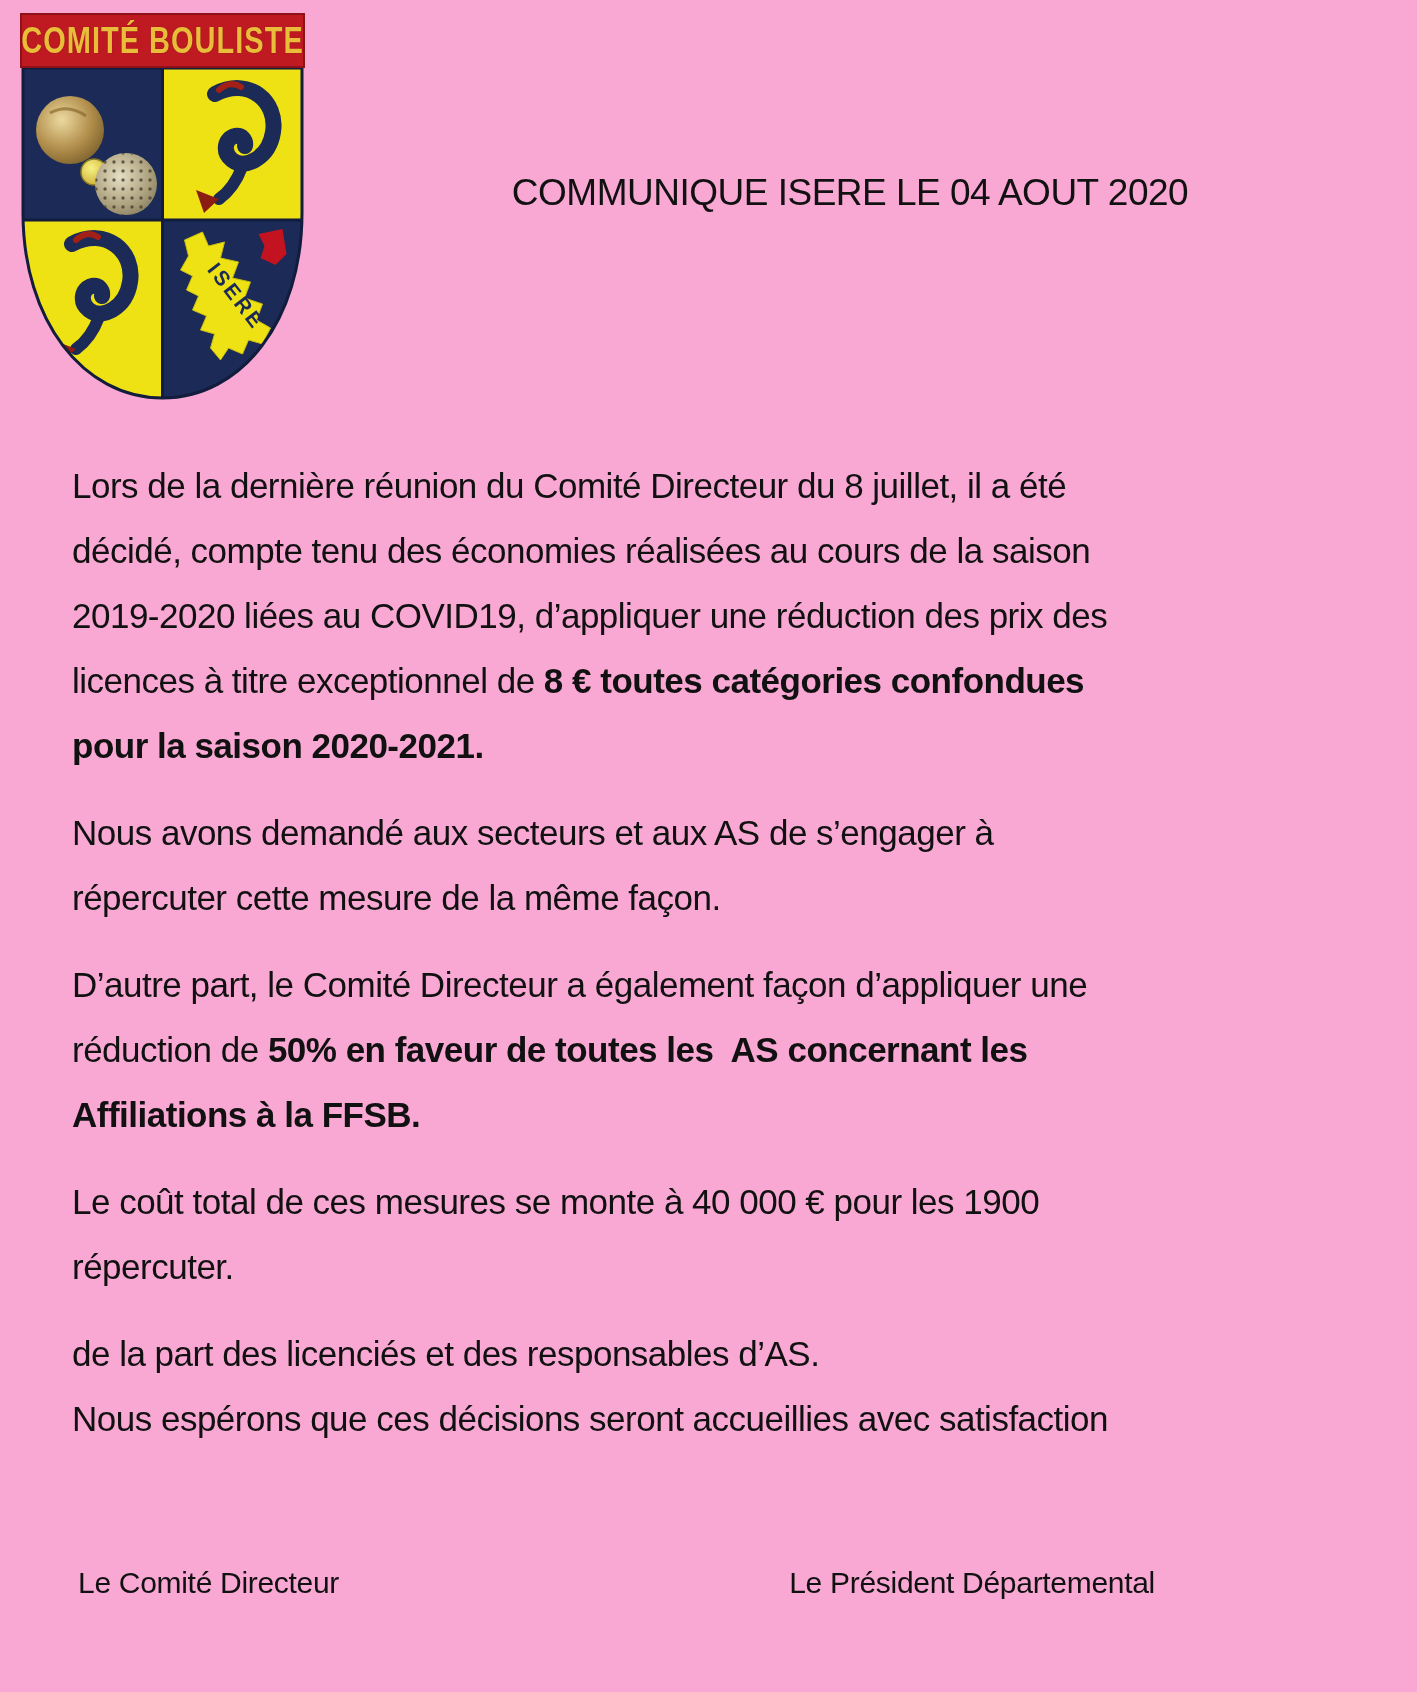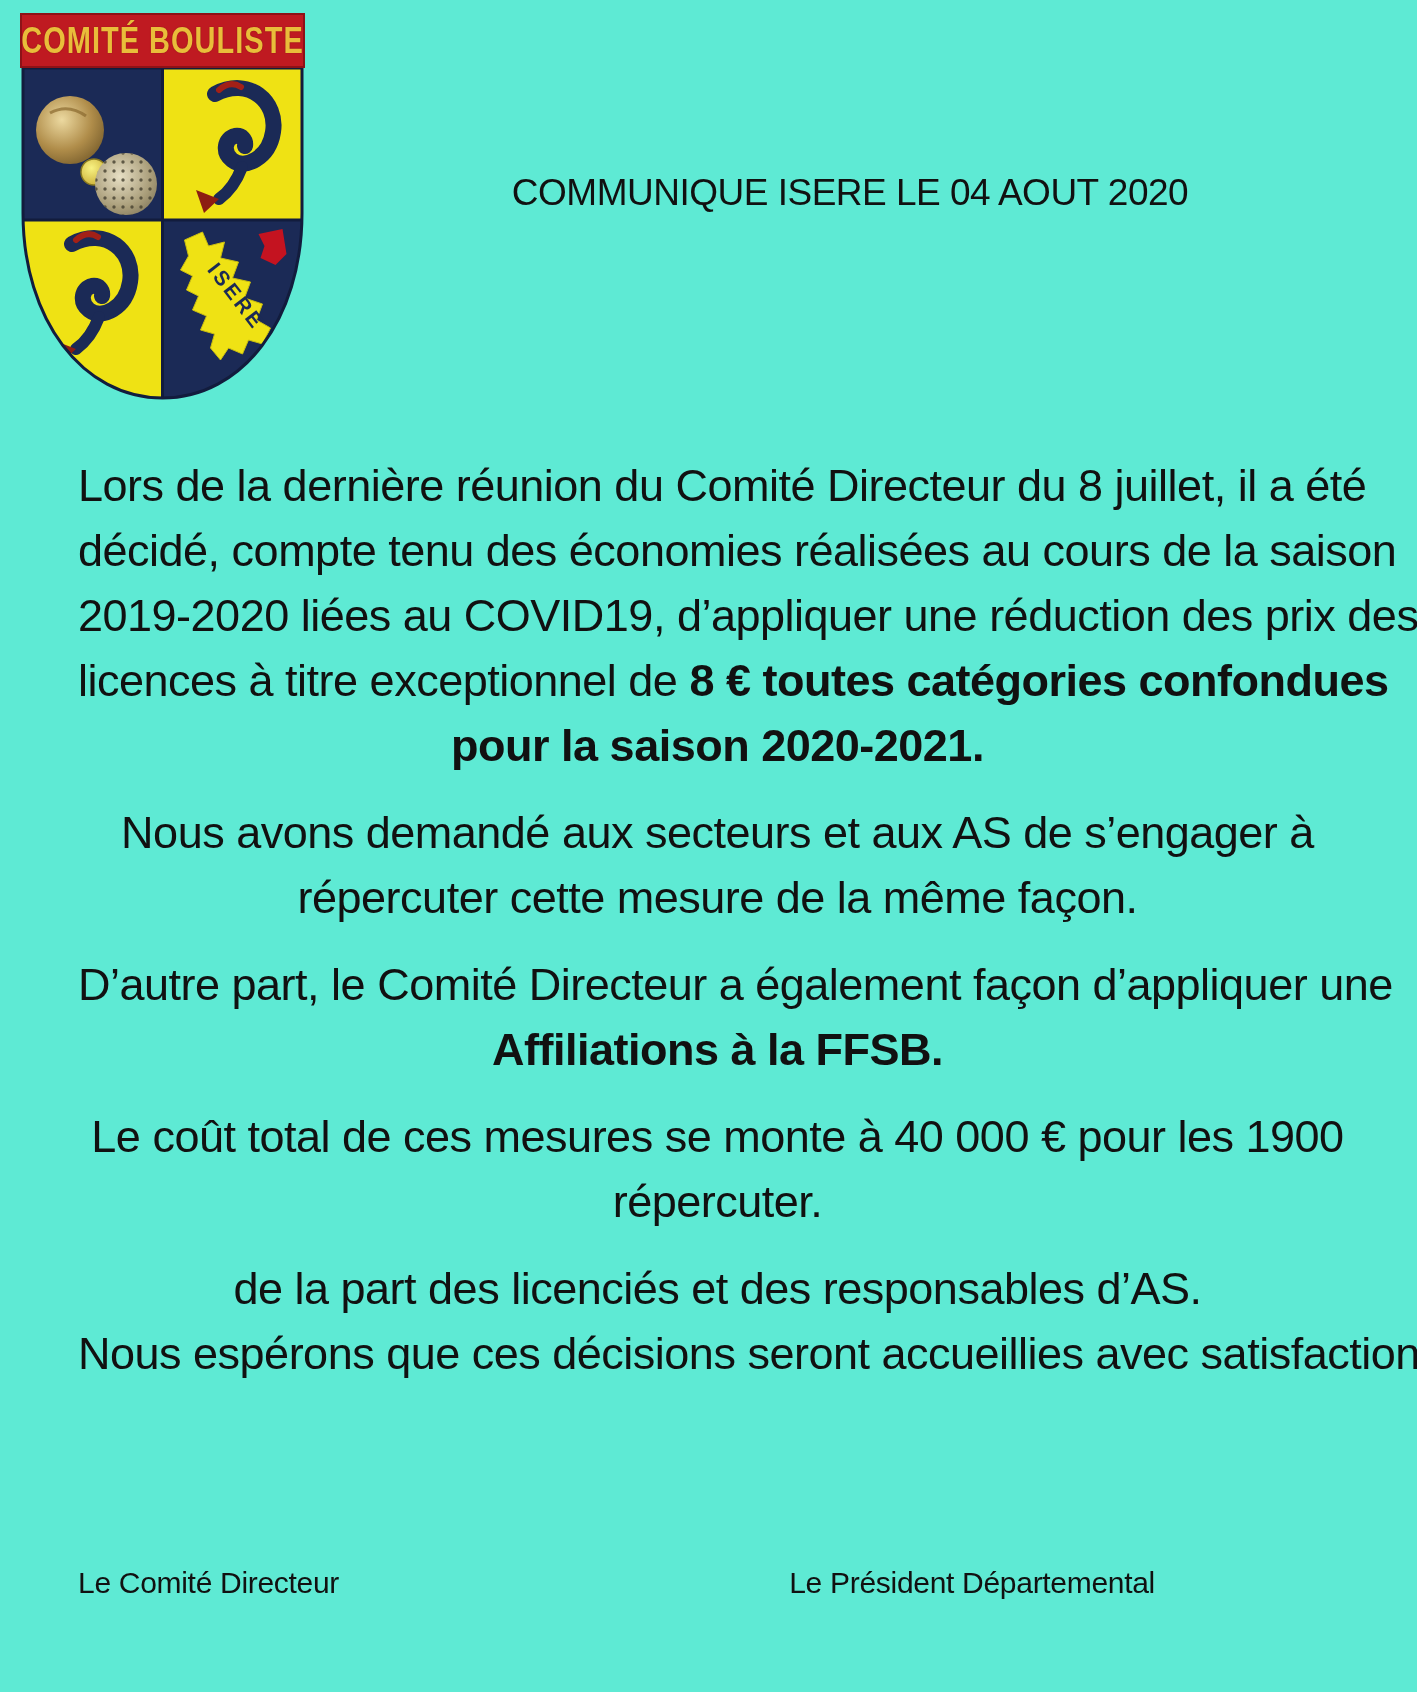--- a/index.html
+++ b/index.html
@@ -1,21 +1,21 @@
 <!DOCTYPE html>
 <html><head>
 <meta charset="utf-8">
 <style>
   * { margin:0; padding:0; box-sizing:border-box; }
   html,body { background:#ffffff; }
   .page {
     position:relative;
     width:1417px;
     height:1692px;
-    background:#5eead4;
+    background:#f9a8d4;
     font-family:"Liberation Sans", sans-serif;
     color:#000000;
     overflow:hidden;
   }
 
   
   .logo { position:absolute; left:20px; top:13px; width:285px; }
   .logo-banner {
     width:285px; height:55px;
     background:#bf1a21;
@@ -40,26 +40,25 @@
     left:300px; top:172px; width:1100px;
     text-align:center;
     font-size:37px;
     letter-spacing:-0.5px;
     color:#111111;
   }
 
   
   .doc-body {
     position:absolute;
-    left:78px; top:453px; right:60px;
-    font-size:45px;
+    left:72px; top:453px; right:60px;
+    font-size:35px;
     letter-spacing:-0.5px;
     line-height:65px;
     color:#111111;
-    text-align:center;
   }
   .paragraph { margin:0 0 22px 0; }
   .line { white-space:pre; }
   .bold { font-weight:700; }
 
   
   .doc-footer {
     position:absolute;
     left:78px; top:1566px; right:262px;
     display:flex; justify-content:space-between;
@@ -150,20 +149,21 @@
         <div class="line"><span>2019-2020 liées au COVID19, d’appliquer une réduction des prix des</span></div>
         <div class="line"><span>licences à titre exceptionnel de </span><span class="bold">8 € toutes catégories confondues</span></div>
         <div class="line"><span class="bold">pour la saison 2020-2021.</span></div>
       </div>
       <div class="paragraph">
         <div class="line"><span>Nous avons demandé aux secteurs et aux AS de s’engager à</span></div>
         <div class="line"><span>répercuter cette mesure de la même façon.</span></div>
       </div>
       <div class="paragraph">
         <div class="line"><span>D’autre part, le Comité Directeur a également façon d’appliquer une</span></div>
+        <div class="line"><span>réduction de </span><span class="bold">50% en faveur de toutes les  AS concernant les</span></div>
         <div class="line"><span class="bold">Affiliations à la FFSB.</span></div>
       </div>
       <div class="paragraph">
         <div class="line"><span>Le coût total de ces mesures se monte à 40 000 € pour les 1900</span></div>
         <div class="line"><span>répercuter.</span></div>
       </div>
       <div class="paragraph">
         <div class="line"><span>de la part des licenciés et des responsables d’AS.</span></div>
         <div class="line"><span>Nous espérons que ces décisions seront accueillies avec satisfaction</span></div>
       </div>

